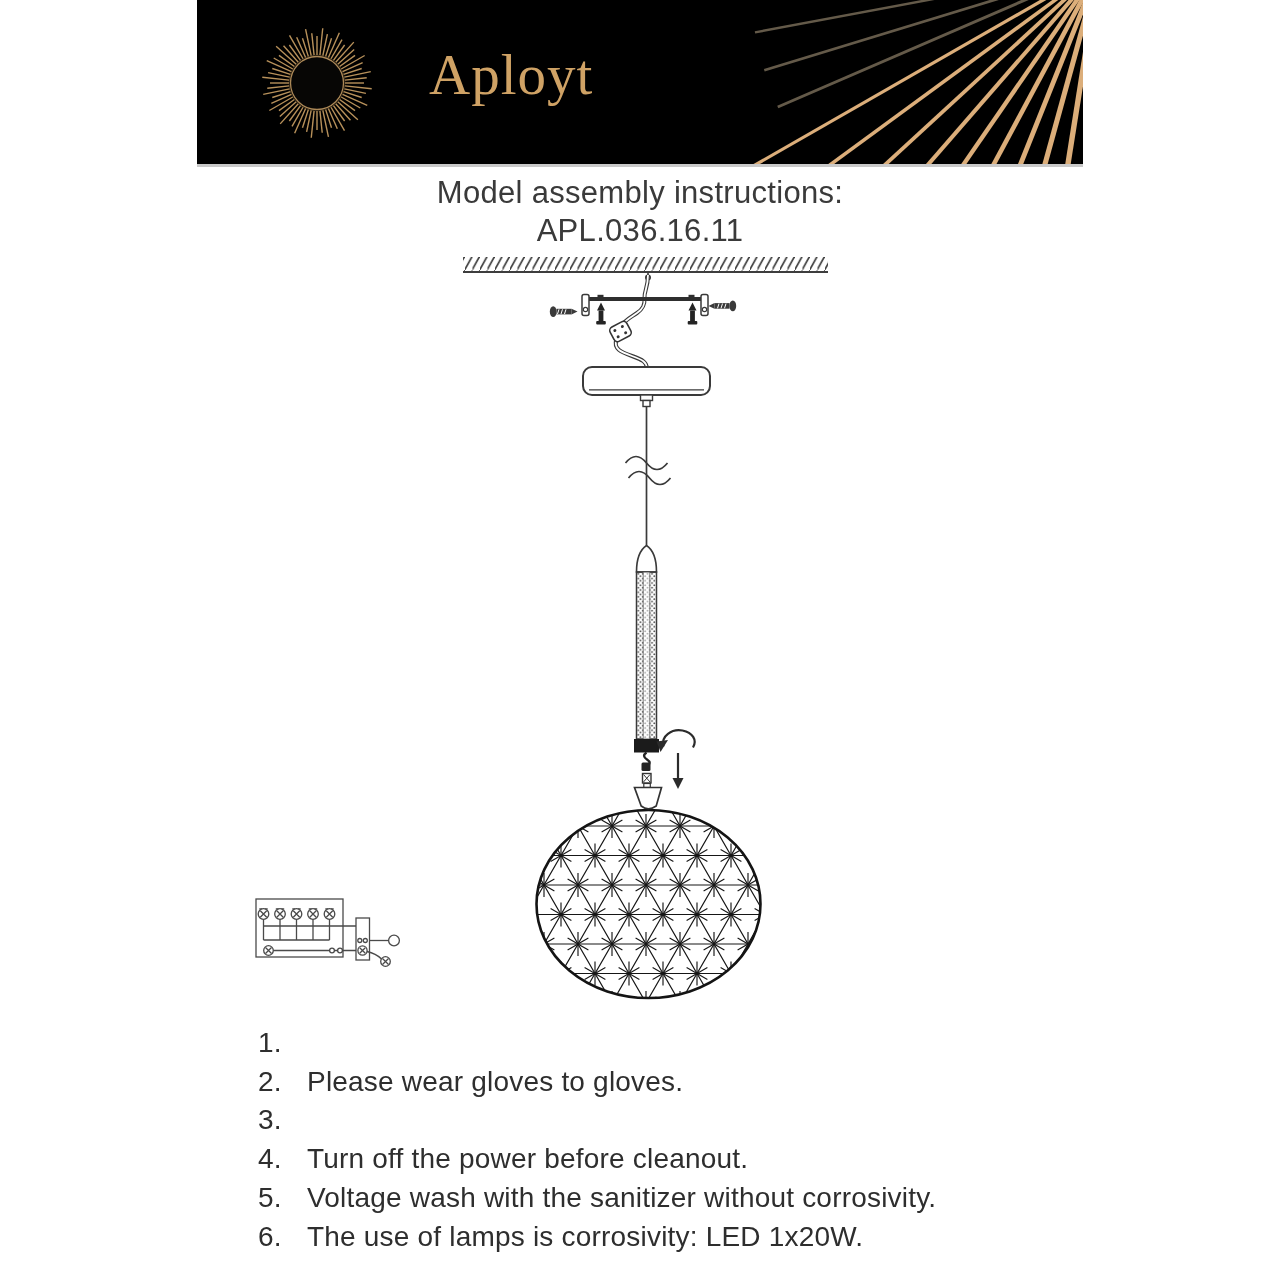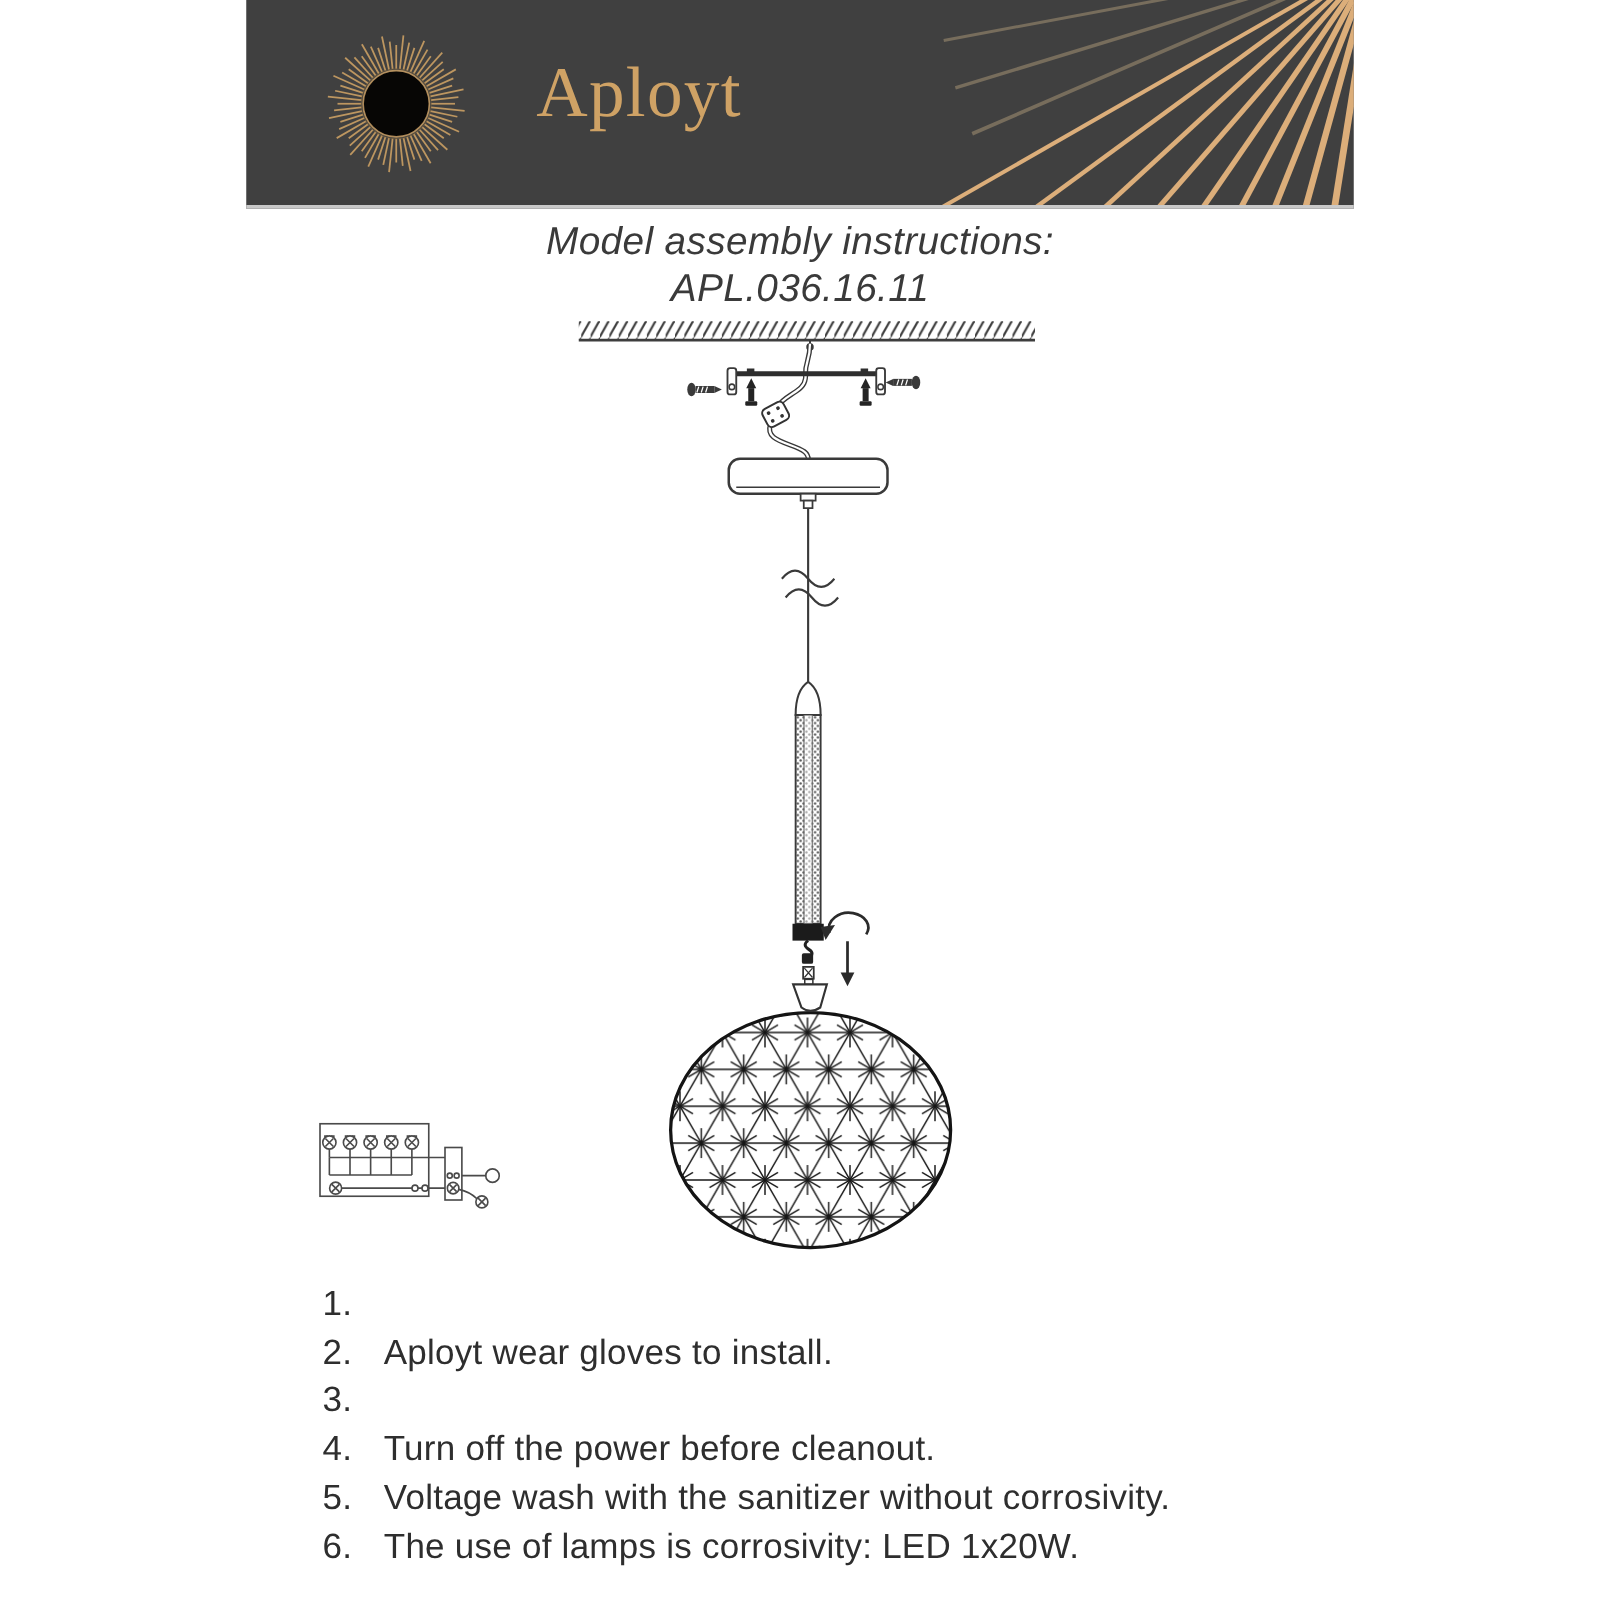--- a/index.html
+++ b/index.html
@@ -3,34 +3,33 @@
 <meta charset="utf-8">
 <style>
   html,body{margin:0;padding:0}
   body{
     width:1280px;height:1280px;position:relative;background:#ffffff;
     font-family:"Liberation Sans",sans-serif;overflow:hidden;
   }
   
   .banner{
     position:absolute;left:197px;top:0;width:886px;height:164px;
-    background:#404040;border-bottom:3px solid #c9c9c9;
+    background:#000000;border-bottom:3px solid #c9c9c9;
   }
   .banner svg{position:absolute;left:0;top:0}
   .brand-name{
     position:absolute;left:232px;top:44px;
     font-family:"Liberation Serif",serif;
     font-size:57px;line-height:1.1;letter-spacing:1px;
     color:#cfa265;font-weight:400;
   }
   
   .title-block{
     position:absolute;left:0;top:174px;width:1280px;text-align:center;
     color:#3a3a3a;
-    font-style:italic;
   }
   .title-line{font-size:31px;line-height:37.5px;letter-spacing:.3px}
   
   .assembly-svg{position:absolute;left:240px;top:250px;width:620px;height:765px}
   
   .instructions{
     position:absolute;left:258px;top:1024px;width:840px;
     list-style:none;margin:0;padding:0;
     color:#2e2e2e;font-size:28px;line-height:38.7px;letter-spacing:.2px;
   }
@@ -294,21 +293,21 @@
     <path d="M382.5,958.5 L388.5,964.5 M388.5,958.5 L382.5,964.5"></path>
   </g>
 </svg>
 
 <ol class="instructions">
   <li>
     <span class="num">1.</span>
   </li>
   <li>
     <span class="num">2.</span>
-    <span>Aployt wear gloves to install.</span>
+    <span>Please wear gloves to gloves.</span>
   </li>
   <li>
     <span class="num">3.</span>
   </li>
   <li>
     <span class="num">4.</span>
     <span>Turn off the power before cleanout.</span>
   </li>
   <li>
     <span class="num">5.</span>

